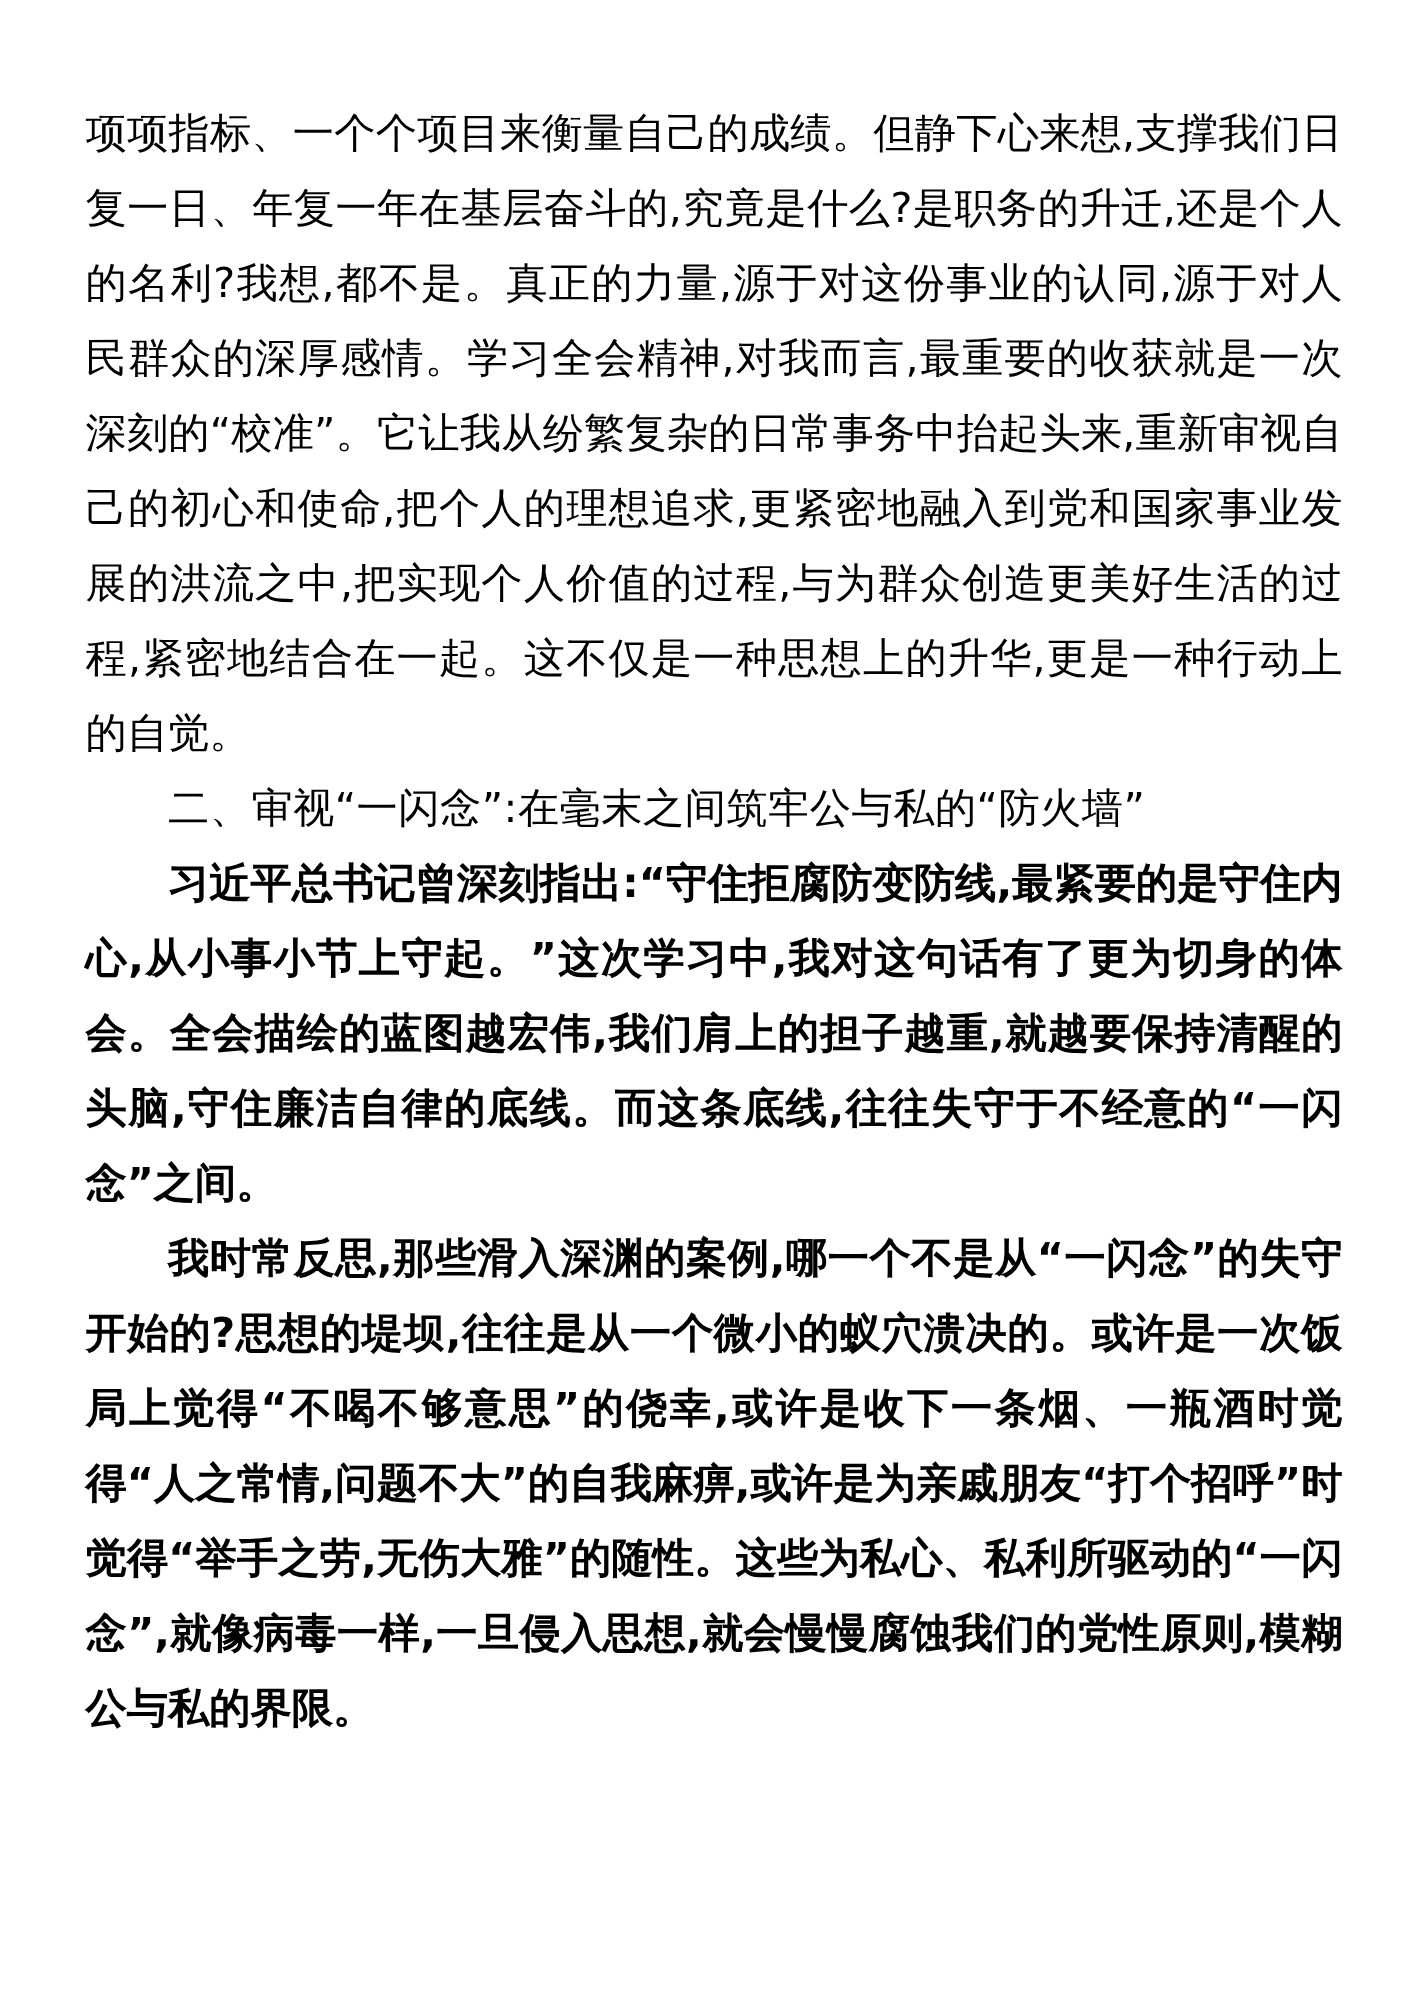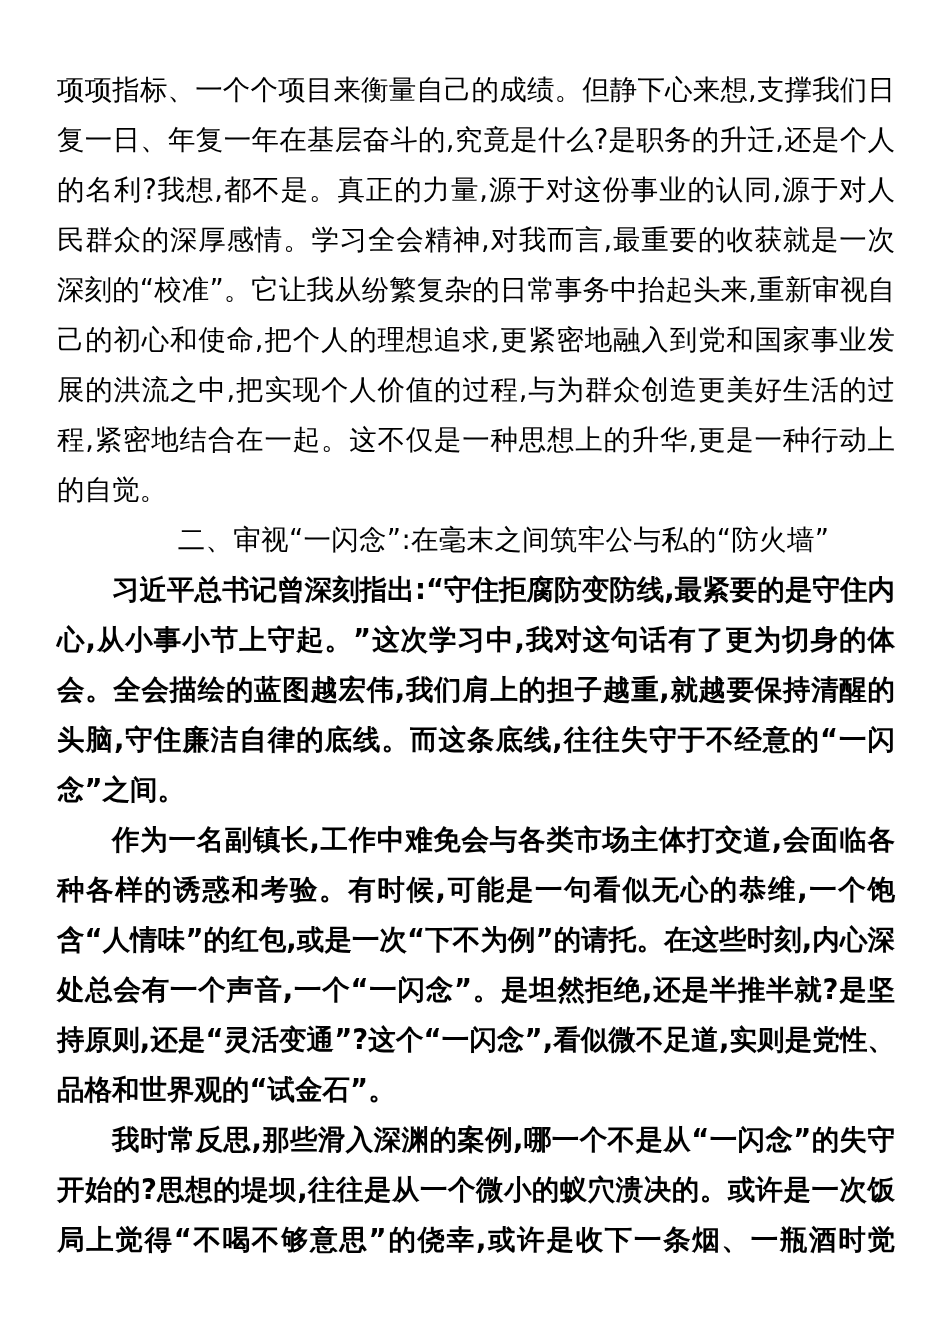--- a/index.html
+++ b/index.html
@@ -51,35 +51,34 @@
   .para.indent {
     text-indent: 2em;
     font-weight: bold;
   }
 
   
   .heading {
     margin: 0;
     padding: 0;
     text-indent: 2em;
-    text-align: center;
+    text-align: left;
     font-weight: 500;
     letter-spacing: 0.3px;
   }
 </style>
 </head>
 <body>
 
 <div id="page">
   <div id="doc-body">
 
     <p class="para cont">项项指标、一个个项目来衡量自己的成绩。但静下心来想,支撑我们日复一日、年复一年在基层奋斗的,究竟是什么?是职务的升迁,还是个人的名利?我想,都不是。真正的力量,源于对这份事业的认同,源于对人民群众的深厚感情。学习全会精神,对我而言,最重要的收获就是一次深刻的“校准”。它让我从纷繁复杂的日常事务中抬起头来,重新审视自己的初心和使命,把个人的理想追求,更紧密地融入到党和国家事业发展的洪流之中,把实现个人价值的过程,与为群众创造更美好生活的过程,紧密地结合在一起。这不仅是一种思想上的升华,更是一种行动上的自觉。</p>
 
     <p class="heading">二、审视“一闪念”:在毫末之间筑牢公与私的“防火墙”</p>
 
     <p class="para indent">习近平总书记曾深刻指出:“守住拒腐防变防线,最紧要的是守住内心,从小事小节上守起。”这次学习中,我对这句话有了更为切身的体会。全会描绘的蓝图越宏伟,我们肩上的担子越重,就越要保持清醒的头脑,守住廉洁自律的底线。而这条底线,往往失守于不经意的“一闪念”之间。</p>
 
-    <p class="para indent">作为一名副镇长,工作中难免会与各类市场主体打交道,会面临各种各样的诱惑和考验。有时候,可能是一句看似无心的恭维,一个饱含“人情味”的红包,或是一次“下不为例”的请托。在这些时刻,内心深处总会有一个声音,一个“一闪念”。是坦然拒绝,还是半推半就?是坚持原则,还是“灵活变通”?这个“一闪念”,看似微不足道,实则是党性、品格和世界观的“试金石”。</p>
 
     <p class="para indent">我时常反思,那些滑入深渊的案例,哪一个不是从“一闪念”的失守开始的?思想的堤坝,往往是从一个微小的蚁穴溃决的。或许是一次饭局上觉得“不喝不够意思”的侥幸,或许是收下一条烟、一瓶酒时觉得“人之常情,问题不大”的自我麻痹,或许是为亲戚朋友“打个招呼”时觉得“举手之劳,无伤大雅”的随性。这些为私心、私利所驱动的“一闪念”,就像病毒一样,一旦侵入思想,就会慢慢腐蚀我们的党性原则,模糊公与私的界限。</p>
 
   </div>
 </div>
 
 </body></html>

